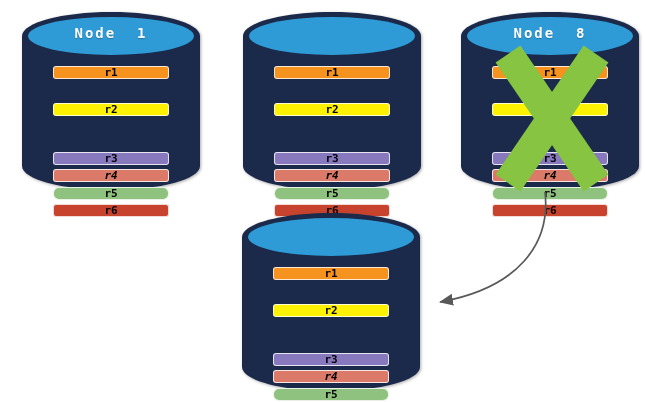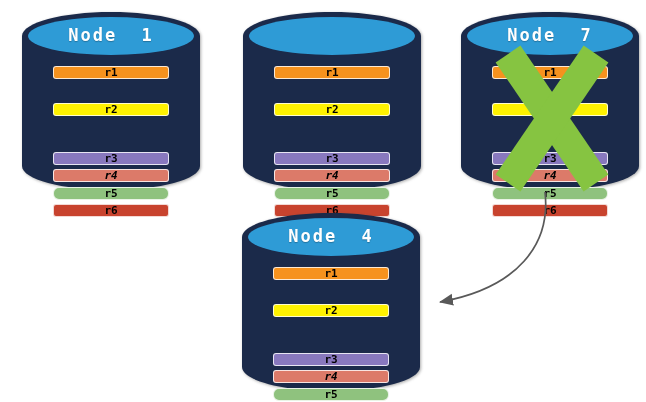--- a/index.html
+++ b/index.html
@@ -16,21 +16,21 @@
     position: absolute; left: 0; top: 0;
     width: 100%; height: 100%;
     filter: drop-shadow(1px 1px 1.5px rgba(70,70,70,0.45));
   }
   .cyl-body { fill: var(--cylinder-body); }
   .cyl-top  { fill: var(--cylinder-top); }
   .node-title {
     position: absolute; top: 16px; left: 0; right: 0;
     text-align: center;
     color: var(--node-title-text);
-    font-weight: bold; font-size: 17px;
+    font-weight: bold; font-size: 14px;
     letter-spacing: 2px;
     white-space: pre;
     text-shadow: 0 1px 1px rgba(0,0,0,0.25);
   }
   .bars { position: absolute; left: 32px; top: 57px; width: 116px; }
   .bar {
     height: 13px; margin-bottom: 4.4px;
     border-radius: 3px;
     border: 1px solid rgba(255,255,255,0.8);
     box-sizing: border-box;
@@ -88,41 +88,40 @@
       <div class="bar bar-r5">r5</div>
       <div class="bar bar-r6">r6</div>
     </div>
   </div>
 
   <div class="node" style="left:460px; top:9px;">
     <svg class="cyl" viewBox="0 0 180 183">
       <path class="cyl-body" d="M1,27 C1,13.7 41,3 90,3 C139,3 179,13.7 179,27 L179,157 C179,170.3 139,181 90,181 C41,181 1,170.3 1,157 Z"></path>
       <ellipse class="cyl-top" cx="90" cy="27" rx="83" ry="19"></ellipse>
     </svg>
-    <div class="node-title">Node  7</div>
+    <div class="node-title">Node  8</div>
     <div class="bars">
       <div class="bar bar-r1">r1</div>
       <div class="bar bar-r2">r2</div>
       <div class="bar bar-r3">r3</div>
       <div class="bar bar-r4">r4</div>
       <div class="bar bar-r5">r5</div>
       <div class="bar bar-r6">r6</div>
     </div>
     <svg class="x-overlay" viewBox="0 0 114 137">
       <line x1="13" y1="4" x2="101" y2="133"></line>
       <line x1="101" y1="4" x2="13" y2="133"></line>
     </svg>
   </div>
 
   <div class="node" style="left:241px; top:210px;">
     <svg class="cyl" viewBox="0 0 180 183">
       <path class="cyl-body" d="M1,27 C1,13.7 41,3 90,3 C139,3 179,13.7 179,27 L179,157 C179,170.3 139,181 90,181 C41,181 1,170.3 1,157 Z"></path>
       <ellipse class="cyl-top" cx="90" cy="27" rx="83" ry="19"></ellipse>
     </svg>
-    <div class="node-title">Node  4</div>
     <div class="bars">
       <div class="bar bar-r1">r1</div>
       <div class="bar bar-r2">r2</div>
       <div class="bar bar-r3">r3</div>
       <div class="bar bar-r4">r4</div>
       <div class="bar bar-r5">r5</div>
       <div class="bar bar-r6">r6</div>
     </div>
   </div>
 

